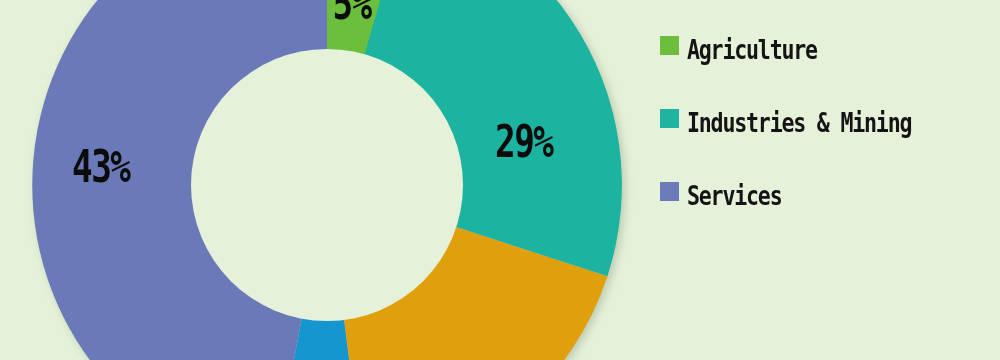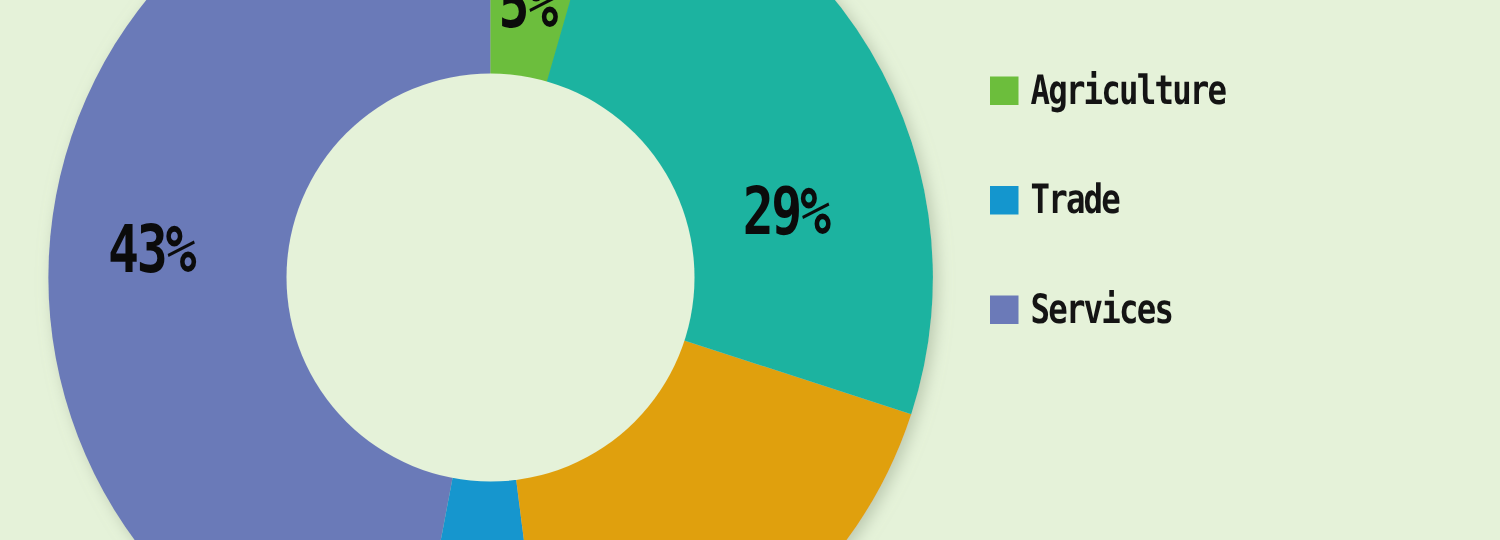--- a/index.html
+++ b/index.html
@@ -69,21 +69,21 @@
     left: 660px;
     top: 0;
     width: 340px;
     height: 360px;
     padding-top: 36px;
     box-sizing: border-box;
   }
 
   .legend-item {
     display: flex;
-    align-items: center;
+    align-items: flex-start;
     height: 48px;
     margin-bottom: 25px;
   }
 
   .legend-swatch {
     width: 19px;
     height: 19px;
     flex: 0 0 19px;
     margin-right: 8px;
   }
@@ -136,26 +136,26 @@
     <div class="pct-label" id="pct-agri">5%</div>
   </div>
 
   <div id="legend">
 
     <div class="legend-item">
       <span class="legend-swatch" style="background:#6CBE3C"></span>
       <span class="legend-label">Agriculture</span>
     </div>
 
+    <div class="legend-item">
+      <span class="legend-swatch" style="background:#1FB3A0"></span>
+      <span class="legend-label">Industries &amp; Mining</span>
+    </div>
 
 
-    <div class="legend-item">
-      <span class="legend-swatch" style="background:#1496CE"></span>
-      <span class="legend-label">Trade</span>
-    </div>
 
     <div class="legend-item">
       <span class="legend-swatch" style="background:#6B7AB8"></span>
       <span class="legend-label">Services</span>
     </div>
 
   </div>
 </div>
 
 </body></html>

